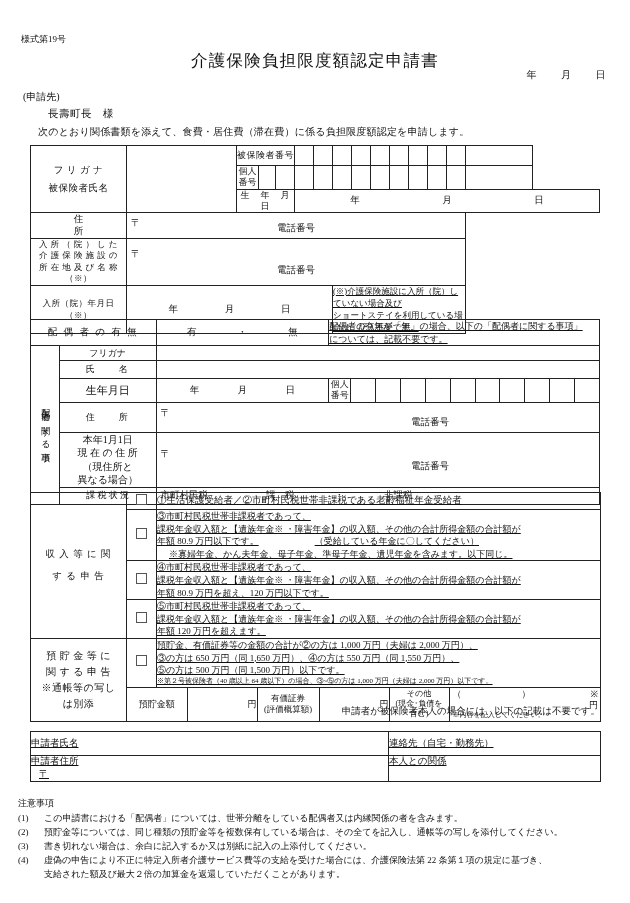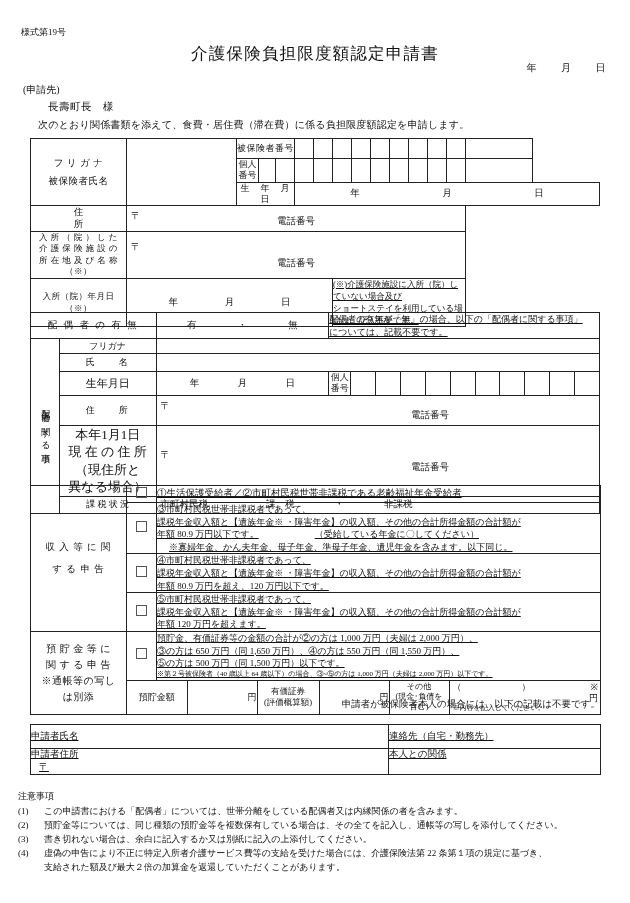--- a/index.html
+++ b/index.html
@@ -2,21 +2,21 @@
 <html><head>
 <meta charset="utf-8">
 <style>
   html,body{margin:0;padding:0;}
   body{
     width:630px;height:903px;background:#fff;color:#111;
     font-family:"Liberation Serif","DejaVu Serif",serif;
     font-size:9.5px;line-height:1.25;
     -webkit-font-smoothing:none;
   }
-  .page{position:relative;width:630px;height:832px;box-sizing:border-box;padding:0;}
+  .page{position:relative;width:630px;height:832px;box-sizing:border-box;padding:0;margin-top:7px;}
 
   
   .form-no{position:absolute;left:21px;top:27px;font-size:9px;}
   .doc-title{position:absolute;left:0;top:44px;width:630px;text-align:center;
              font-size:16.5px;letter-spacing:1.2px;}
   .date-line{position:absolute;right:24px;top:62px;font-size:10px;letter-spacing:.5px;}
   .date-line span{display:inline-block;}
   .date-line .y{margin-right:24px;}
   .date-line .m{margin-right:24px;}
   .addressee-label{position:absolute;left:23px;top:84px;font-size:10px;}
@@ -256,21 +256,21 @@
         <div style="display:flex;align-items:flex-start;height:100%;">
           <span class="postmark" style="padding:1px 0 0 4px">〒</span>
           <span style="flex:1"></span>
           <span style="padding-top:11px">電話番号</span>
           <span style="width:150px"></span>
         </div>
       </td>
     </tr>
 
     <tr style="height:36px">
-      <td class="ctr" style="font-size:13px;line-height:1.35">
+      <td class="ctr" style="font-size:10px;line-height:1.35">
         <div>本年1月1日</div>
         <div>現 在 の 住 所</div>
         <div>（現住所と</div>
         <div>異なる場合）</div>
       </td>
       <td colspan="13">
         <div style="display:flex;align-items:flex-start;height:100%;">
           <span class="postmark" style="padding:1px 0 0 4px">〒</span>
           <span style="flex:1"></span>
           <span style="padding-top:14px">電話番号</span>

